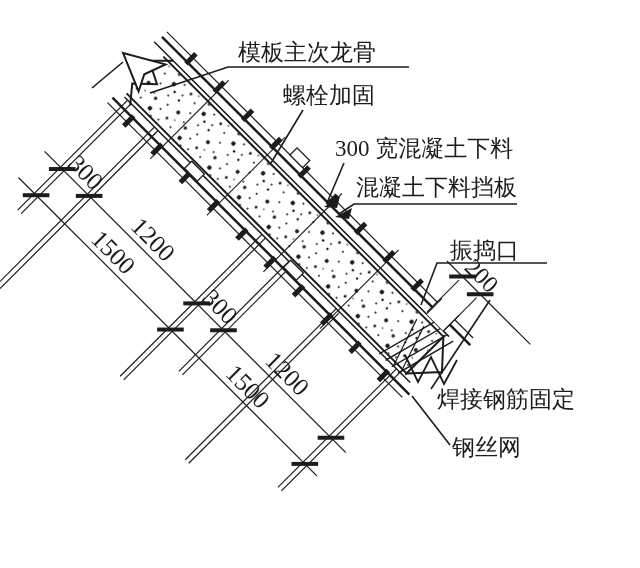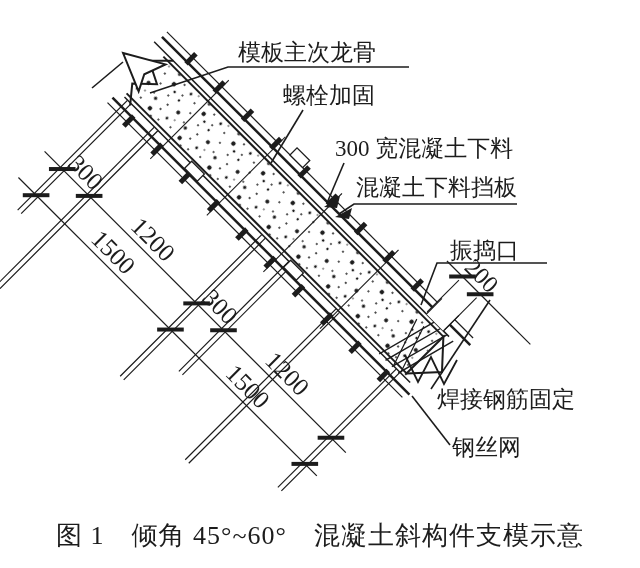--- a/index.html
+++ b/index.html
@@ -160,14 +160,13 @@
     <text x="238" y="60">模板主次龙骨</text>
     <text x="283" y="103">螺栓加固</text>
     <text x="335" y="156">300 宽混凝土下料</text>
     <text x="356" y="195">混凝土下料挡板</text>
     <text x="450" y="258">振捣口</text>
     <text x="437" y="407">焊接钢筋固定</text>
     <text x="452" y="455">钢丝网</text>
   </g>
 </svg>
 
-<div class="caption">图 1　倾角 45°~60°　混凝土斜构件支模示意</div>
 </div>
 
 </body></html>

